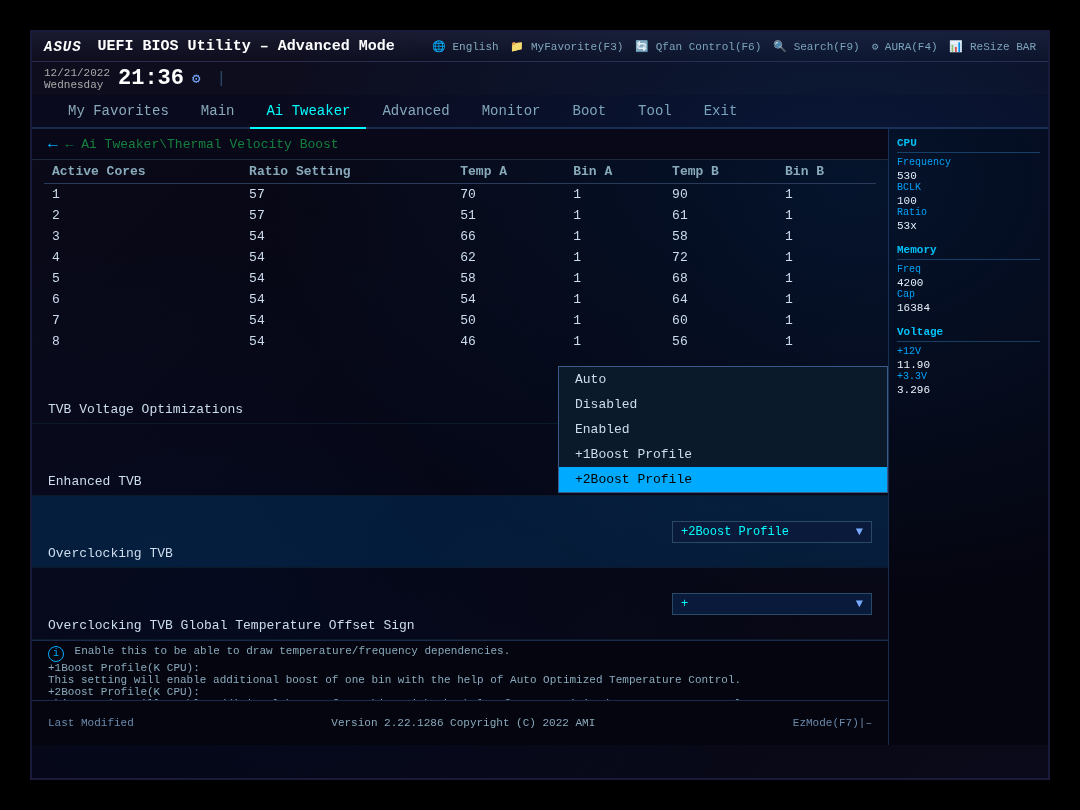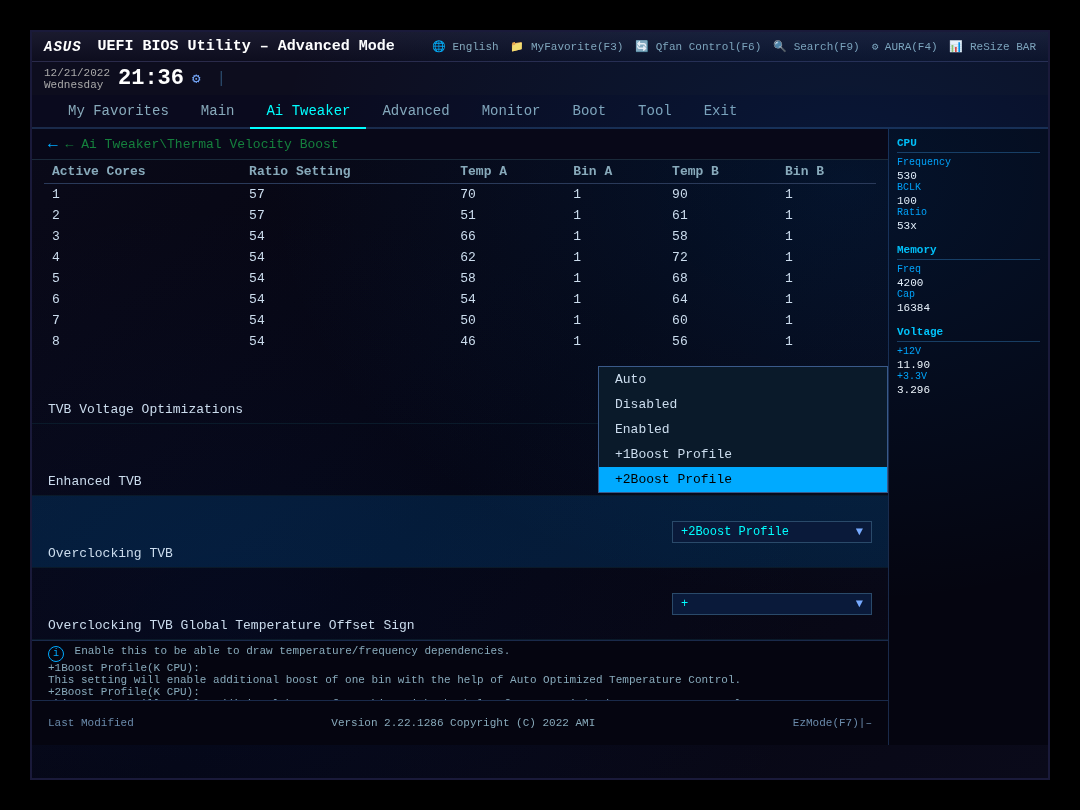--- a/index.html
+++ b/index.html
@@ -442,21 +442,21 @@
           <span class="setting-label">Enhanced TVB</span>
         </div>
 
         <div class="setting-row active" style="position:relative">
           <span class="setting-label">Overclocking TVB</span>
           <div class="setting-value">
             <span>+2Boost Profile</span>
             <span class="dropdown-arrow">▼</span>
           </div>
 
-          <div class="dropdown-menu" style="position:absolute; right:0; top:-130px; width:290px;">
+          <div class="dropdown-menu" style="position:absolute; right:0; top:-130px; width:330px;">
             <div class="dropdown-item">Auto</div>
             <div class="dropdown-item">Disabled</div>
             <div class="dropdown-item">Enabled</div>
             <div class="dropdown-item">+1Boost Profile</div>
             <div class="dropdown-item selected">+2Boost Profile</div>
           </div>
         </div>
 
         <div class="setting-row">
           <span class="setting-label">Overclocking TVB Global Temperature Offset Sign</span>

